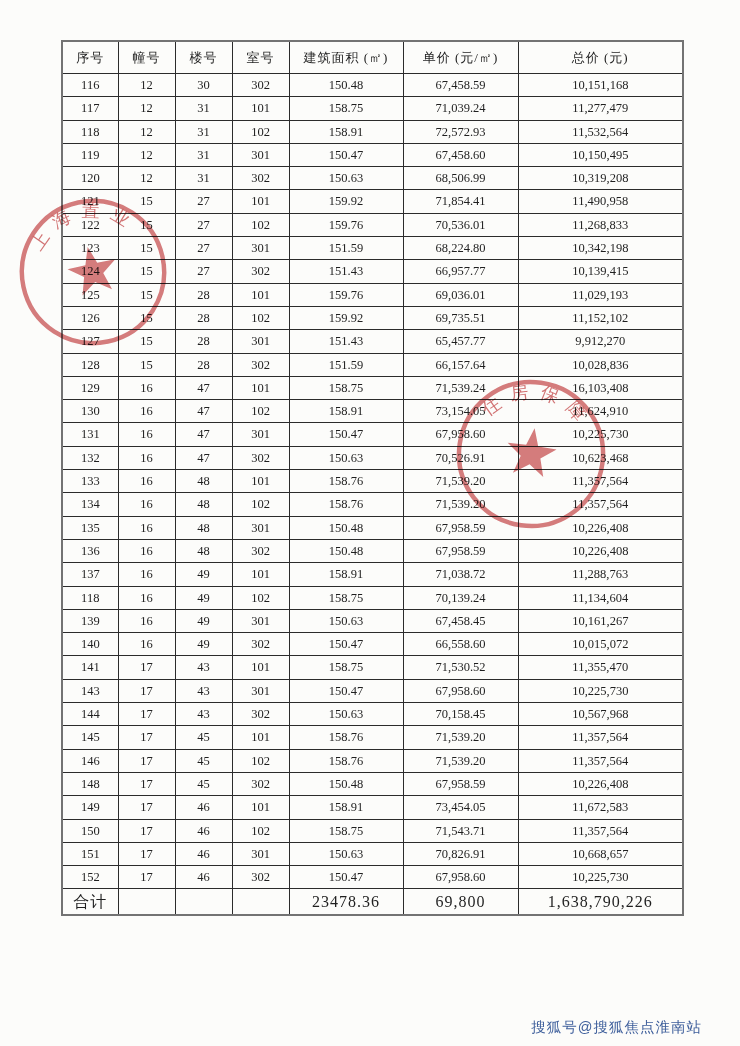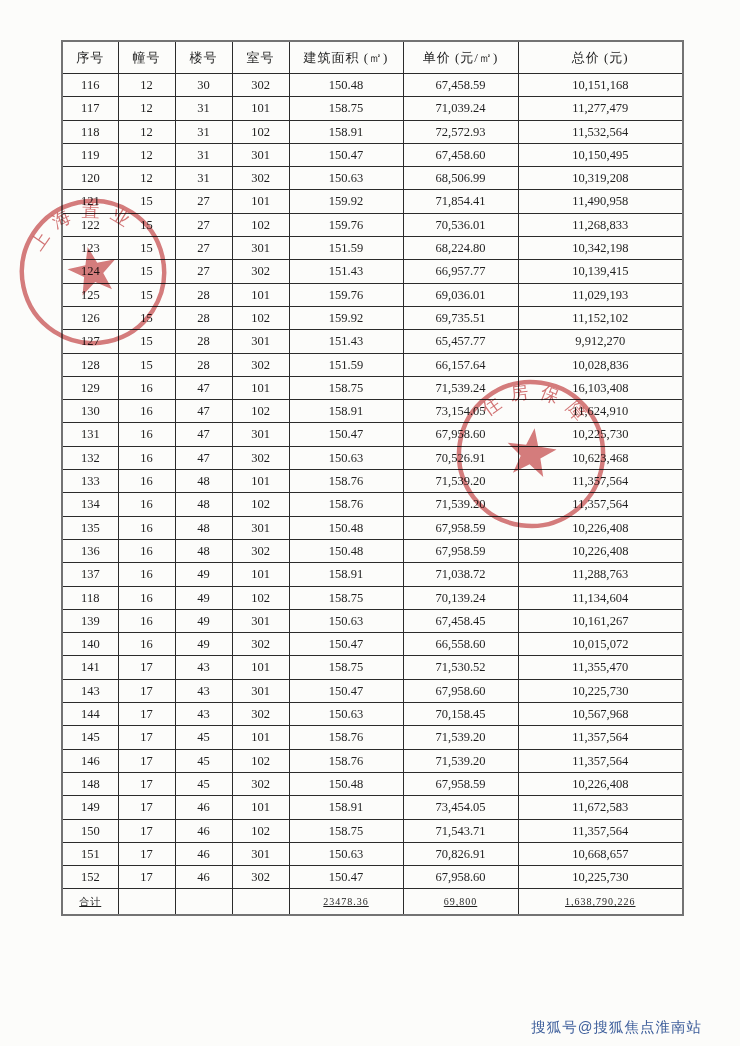--- a/index.html
+++ b/index.html
@@ -36,23 +36,22 @@
     letter-spacing: 1px;
   }
   .price-table tbody td {
     height: 22.3px;
     line-height: 22.3px;
     font-size: 12.5px;
   }
   .price-table tfoot td {
     height: 25px;
     line-height: 25px;
-    font-size: 10px;
+    font-size: 16px;
     letter-spacing: 1px;
-    text-decoration: underline;
   }
   .stamp {
     position: absolute;
     pointer-events: none;
     mix-blend-mode: multiply;
     opacity: 0.78;
   }
   .stamp-left  { left: 14px;  top: 193px; transform: rotate(-12deg); }
   .stamp-right { left: 451px; top: 374px; transform: rotate(8deg); }
   .footer-credit {

